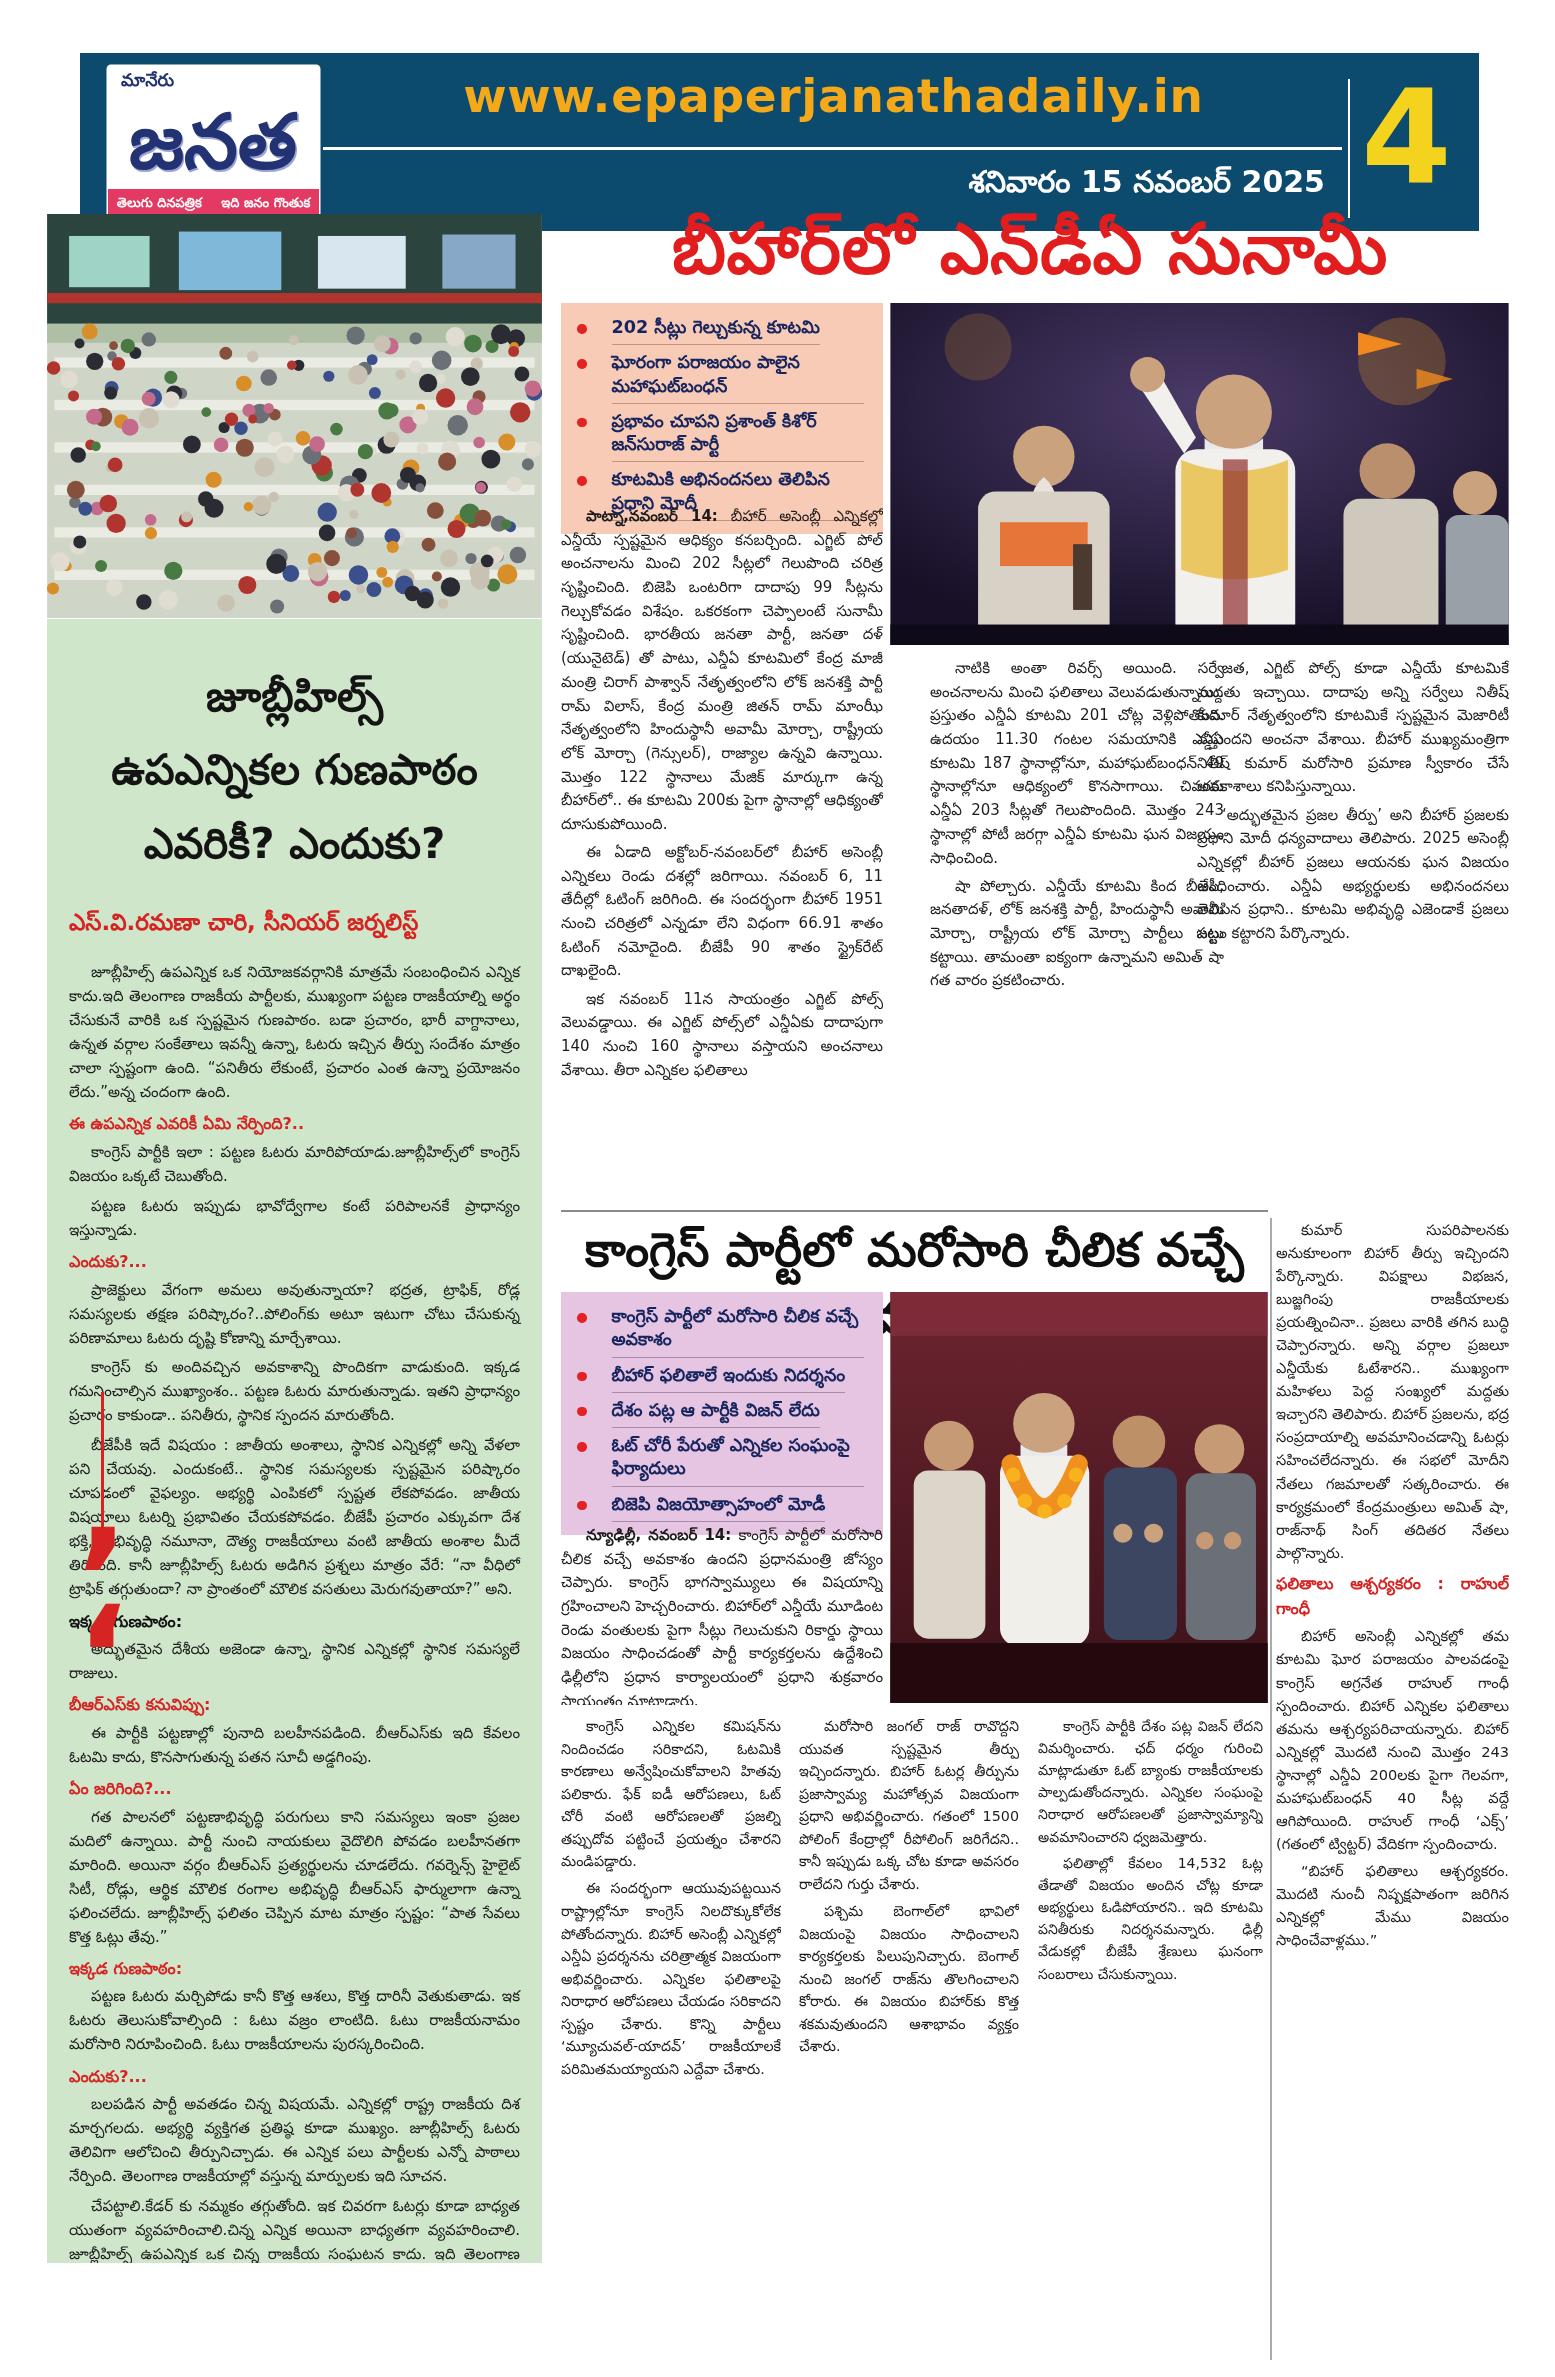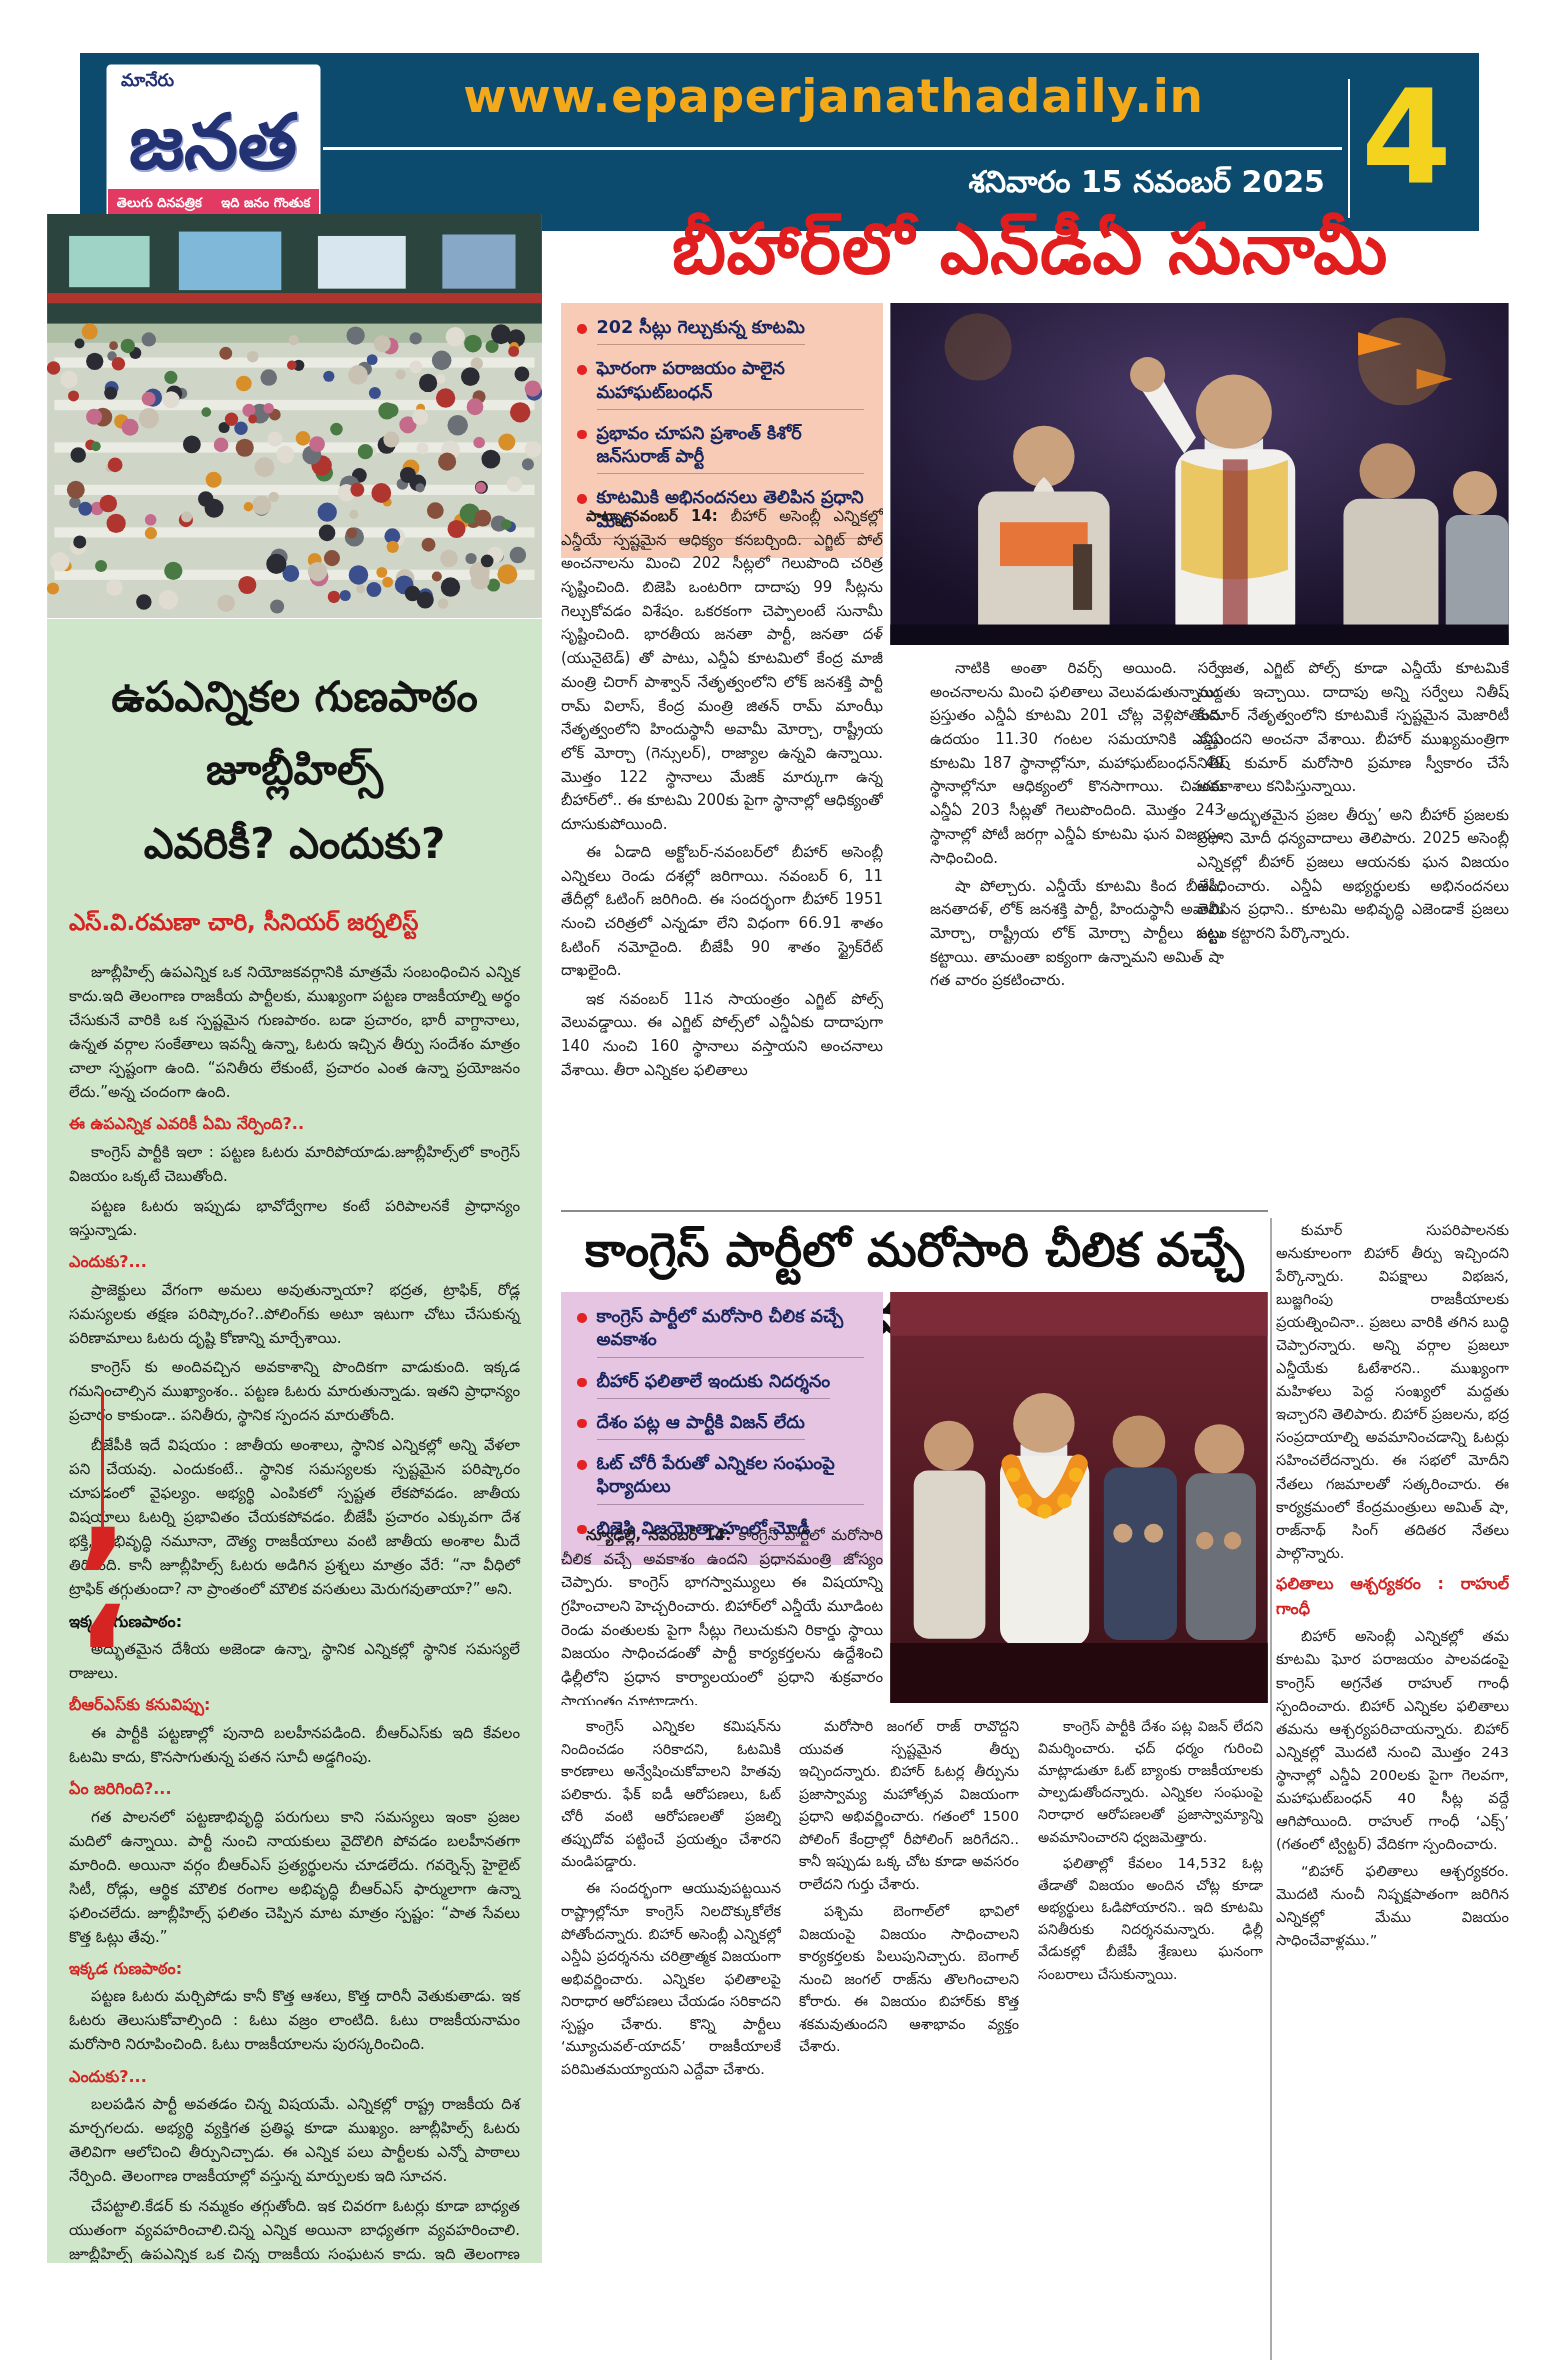--- a/index.html
+++ b/index.html
@@ -25,21 +25,21 @@
             font-size:130px;font-weight:900;color:#f4d31f;line-height:1.25;}
 
   
   .lead-headline{position:absolute;left:550px;top:208px;width:960px;text-align:center;
                  font-size:70px;font-weight:900;color:#e11d1d;letter-spacing:0.7px;}
 
   
   .bullet-box{position:absolute;padding:13px 19px 7.3px 16px;box-sizing:border-box;}
   .bb-salmon{left:561px;top:303px;width:322px;min-height:189px;background:#f8cbb6;}
   .bb-pink{left:561px;top:1292px;width:322px;min-height:218px;background:#e5c5e2;}
-  .bullet-item{display:flex;gap:10px;margin-bottom:12px;}
+  .bullet-item{display:flex;gap:25px;margin-bottom:6px;}
   .dot{width:9.5px;height:9.5px;border-radius:50%;background:#e32222;margin-top:8px;flex:none;}
   .bullet-text{font-size:17.6px;font-weight:700;color:#17255f;line-height:1.32;
                border-bottom:1.5px solid rgba(130,80,60,.45);padding-bottom:5.1px;}
   .bb-pink .bullet-text{border-bottom-color:rgba(110,80,110,.5);}
 
   
   .photo{position:absolute;overflow:hidden;}
   .photo svg{display:block;}
   .ph1{left:47px;top:214px;width:495px;height:404px;}
   .ph2{left:890px;top:303px;width:619px;height:342px;}
@@ -332,22 +332,22 @@
           <circle cx="91.95463789997373" cy="510.5134675998769" r="11.399998976569623" fill="#e0dcd2"></circle>
           <circle cx="627.2655605633116" cy="424.08724250834774" r="7.1787400586431565" fill="#4a7a43"></circle>
           <circle cx="302.6487737701501" cy="265.3051036015642" r="7.191125266808609" fill="#c46a8a"></circle>
           <circle cx="530.3861473530467" cy="405.39365293057335" r="11.426697469049458" fill="#86503c"></circle>
         </g>
     </svg>
   </div>
 
   <div class="greenbox">
     <div class="op-headline">
+        <div>జూబ్లీహిల్స్</div>
         <div>ఉపఎన్నికల గుణపాఠం</div>
-        <div>జూబ్లీహిల్స్</div>
         <div>ఎవరికీ? ఎందుకు?</div>
       </div>
     <div class="op-byline">ఎస్.వి.రమణా చారి, సీనియర్ జర్నలిస్ట్</div>
     <div class="op-body">
         <p>జూబ్లీహిల్స్ ఉపఎన్నిక ఒక నియోజకవర్గానికి మాత్రమే సంబంధించిన ఎన్నిక కాదు.ఇది తెలంగాణ రాజకీయ పార్టీలకు, ముఖ్యంగా పట్టణ రాజకీయాల్ని అర్థం చేసుకునే వారికి ఒక స్పష్టమైన గుణపాఠం. బడా ప్రచారం, భారీ వాగ్దానాలు, ఉన్నత వర్గాల సంకేతాలు ఇవన్నీ ఉన్నా, ఓటరు ఇచ్చిన తీర్పు సందేశం మాత్రం చాలా స్పష్టంగా ఉంది. “పనితీరు లేకుంటే, ప్రచారం ఎంత ఉన్నా ప్రయోజనం లేదు.”అన్న చందంగా ఉంది.</p>
         <h4 class="sub red">ఈ ఉపఎన్నిక ఎవరికీ ఏమి నేర్పింది?..</h4>
         <p>కాంగ్రెస్ పార్టీకి ఇలా : పట్టణ ఓటరు మారిపోయాడు.జూబ్లీహిల్స్‌లో కాంగ్రెస్ విజయం ఒక్కటే చెబుతోంది.</p>
         <p>పట్టణ ఓటరు ఇప్పుడు భావోద్వేగాల కంటే పరిపాలనకే ప్రాధాన్యం ఇస్తున్నాడు.</p>
         <h4 class="sub red">ఎందుకు?...</h4>
         <p>ప్రాజెక్టులు వేగంగా అమలు అవుతున్నాయా? భద్రత, ట్రాఫిక్, రోడ్ల సమస్యలకు తక్షణ పరిష్కారం?..పోలింగ్‌కు అటూ ఇటుగా చోటు చేసుకున్న పరిణామాలు ఓటరు దృష్టి కోణాన్ని మార్చేశాయి.</p>

